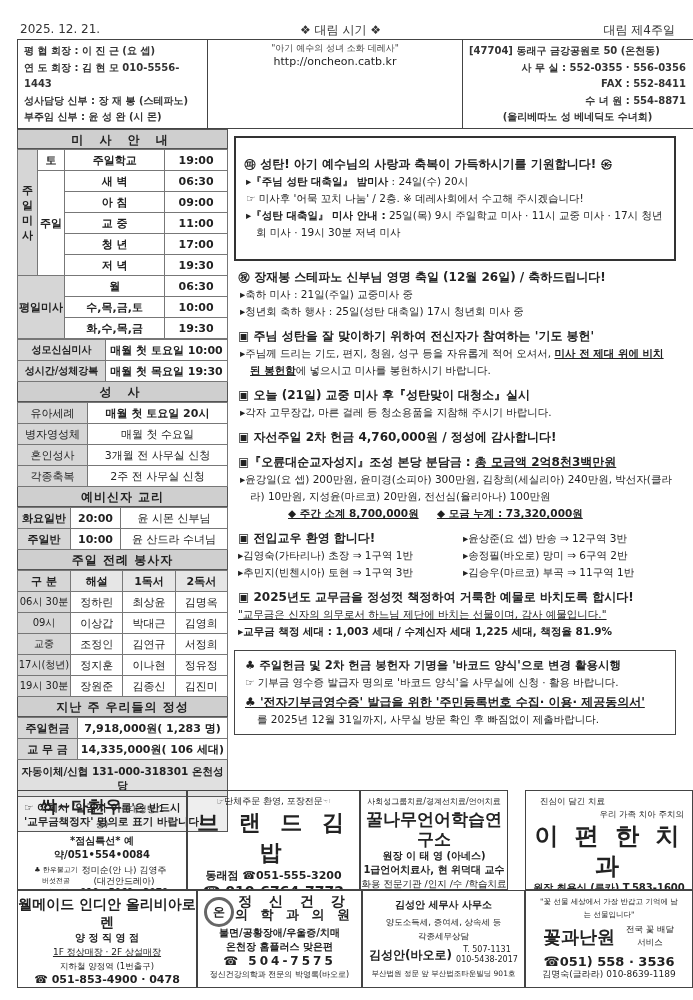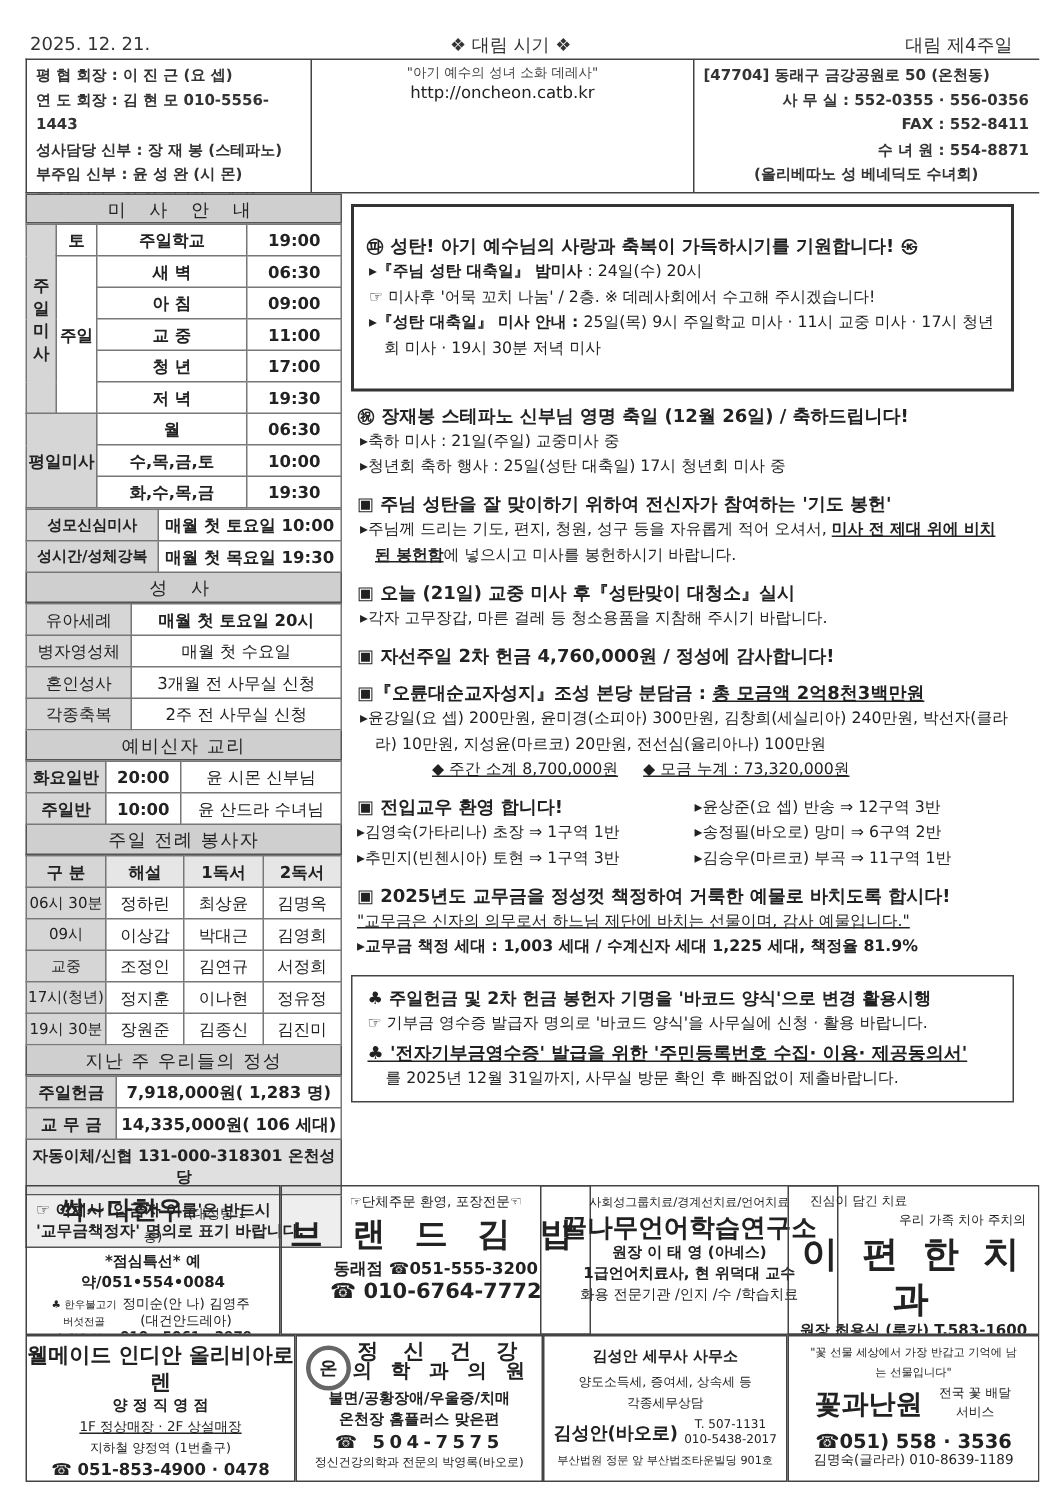--- a/index.html
+++ b/index.html
@@ -15,21 +15,21 @@
 .logo{font-size:42px;font-weight:900;letter-spacing:2px;margin-top:2px;line-height:46px;color:#222}
 .logo .cross{display:inline-block;width:40px;height:40px;position:relative;vertical-align:middle}
 .logo .cross:before{content:"";position:absolute;left:19px;top:2px;width:2px;height:32px;background:#222}
 .logo .cross:after{content:"";position:absolute;left:8px;top:14px;width:24px;height:2px;background:#222}
 .logo .cross i{position:absolute;left:2px;top:30px;width:36px;height:8px;border:1.5px solid #333;border-radius:50%}
 .tagline{font-size:9px;color:#444;margin-top:2px}
 .url{font-size:11px;color:#222}
 .hdr-right{position:absolute;left:444px;top:0;width:232px;height:88px;border-left:1px solid #444;padding:3px 8px 0 6px;font-size:10px;font-weight:bold;line-height:16.5px;text-align:right;color:#333}
 .hdr-right .addr{text-align:left}
 .leftcol{top:129px;left:17px;width:211px;font-size:11px}
-.sec-title{background:#cfcfcf;text-align:center;font-weight:normal;height:20px;line-height:20px;border:1px solid #555;border-top:none;letter-spacing:6px;font-size:12px}
+.sec-title{background:#cfcfcf;text-align:center;font-weight:bold;height:20px;line-height:20px;border:1px solid #555;border-top:none;letter-spacing:6px;font-size:12px}
 table.t{width:100%;border-collapse:collapse}
 table.t td{border:1px solid #777;height:21px;text-align:center;font-size:11px}
 .gray{background:#d6d6d6}
 .b{font-weight:bold}
 .lh{background:#d6d6d6;font-weight:bold}
 .note{border:1px solid #555;border-top:none;padding:3px 6px;font-size:10.5px;font-weight:bold;line-height:14px;background:#eee}
 .main{top:130px;left:230px;width:450px;font-size:10.5px;line-height:17px;color:#222}
 .box1{border:2.5px double #333;padding:18px 8px;margin:6px 4px 0 4px}
 .box1 .h{font-weight:bold;font-size:12px}
 .item{padding-left:12px;text-indent:-10px}
@@ -241,21 +241,21 @@
     <div class="hd">▣ 주님 성탄을 잘 맞이하기 위하여 전신자가 참여하는 '기도 봉헌'</div>
     <div class="item"><span>▸주님께 드리는 기도, 편지, 청원, 성구 등을 자유롭게 적어 오셔서, </span><b class="u">미사 전 제대 위에 비치된 봉헌함</b><span>에 넣으시고 미사를 봉헌하시기 바랍니다.</span></div>
 
     <div class="hd">▣ 오늘 (21일) 교중 미사 후『성탄맞이 대청소』실시</div>
     <div class="item">▸각자 고무장갑, 마른 걸레 등 청소용품을 지참해 주시기 바랍니다.</div>
 
     <div class="hd">▣ 자선주일 2차 헌금 4,760,000원 / 정성에 감사합니다!</div>
 
     <div class="hd"><span>▣『오륜대순교자성지』조성 본당 분담금 : </span><span class="u">총 모금액 2억8천3백만원</span></div>
     <div class="item">▸윤강일(요 셉) 200만원, 윤미경(소피아) 300만원, 김창희(세실리아) 240만원, 박선자(클라라) 10만원, 지성윤(마르코) 20만원, 전선심(율리아나) 100만원</div>
-    <div style="padding-left:50px;font-weight:normal"><span class="u">◆ 주간 소계 8,700,000원</span>&nbsp;&nbsp;&nbsp;&nbsp;&nbsp;<span class="u">◆ 모금 누계 : 73,320,000원</span></div>
+    <div style="padding-left:50px;font-weight:bold"><span class="u">◆ 주간 소계 8,700,000원</span>&nbsp;&nbsp;&nbsp;&nbsp;&nbsp;<span class="u">◆ 모금 누계 : 73,320,000원</span></div>
 
     <div style="display:flex;margin-top:8px">
       <div style="width:225px">
         <div class="hd" style="margin-top:0">▣ 전입교우 환영 합니다!</div>
         <div>▸김영숙(가타리나) 초장 ⇒ 1구역 1반</div>
         <div>▸추민지(빈첸시아) 토현 ⇒ 1구역 3반</div>
       </div>
       <div>
         <div>▸윤상준(요 셉) 반송 ⇒ 12구역 3반</div>
         <div>▸송정필(바오로) 망미 ⇒ 6구역 2반</div>
@@ -286,28 +286,28 @@
         <div>♣ 한우 불고기 정식</div>
 
       </div>
       <div style="font-size:9px;line-height:11px">
         <div>정미순(안 나) 김영주(대건안드레아)</div>
         <div class="b">010 · 5061 · 2979</div>
         <div>♡신·자·우·대♡</div>
       </div>
     </div>
   </div>
-  <div class="ad" style="left:170px;top:0;width:207px;height:100px;padding-top:4px">
+  <div class="ad" style="left:170px;top:0;width:173px;height:100px;padding-top:4px">
     <div style="font-size:9px">☞단체주문 환영, 포장전문☜</div>
     <div class="big" style="font-size:22px;letter-spacing:6px">브 랜 드 김 밥</div>
     <div class="b" style="font-size:11px">동래점 ☎051-555-3200</div>
     <div class="b" style="font-size:14px">☎ 010-6764-7772</div>
 
   </div>
-  <div class="ad" style="left:343px;top:0;width:199px;height:100px;padding-top:4px;line-height:14px">
+  <div class="ad" style="left:343px;top:0;width:148px;height:100px;padding-top:4px;line-height:14px">
     <div style="font-size:8px">사회성그룹치료/경계선치료/언어치료</div>
     <div class="big" style="font-size:17px;line-height:20px">꿀나무언어학습연구소</div>
     <div class="b" style="font-size:10px">원장 이 태 영 (아네스)</div>
     <div class="b" style="font-size:10px">1급언어치료사, 현 위덕대 교수</div>
     <div style="font-size:9.5px">화용 전문기관 /인지 /수 /학습치료</div>
 
   </div>
   <div class="ad" style="left:508px;top:0;width:168px;height:100px;padding-top:4px;line-height:13px">
     <div style="font-size:8.5px;text-align:left;padding-left:14px">진심이 담긴 치료</div>
     <div style="font-size:8.5px;text-align:right;padding-right:8px">우리 가족 치아 주치의</div>

